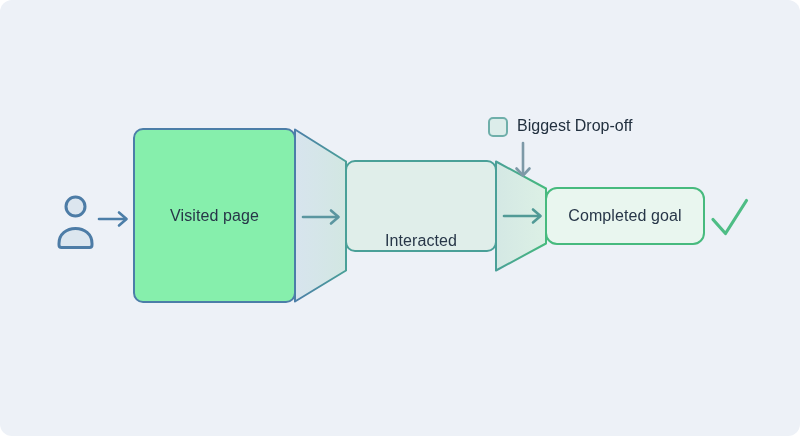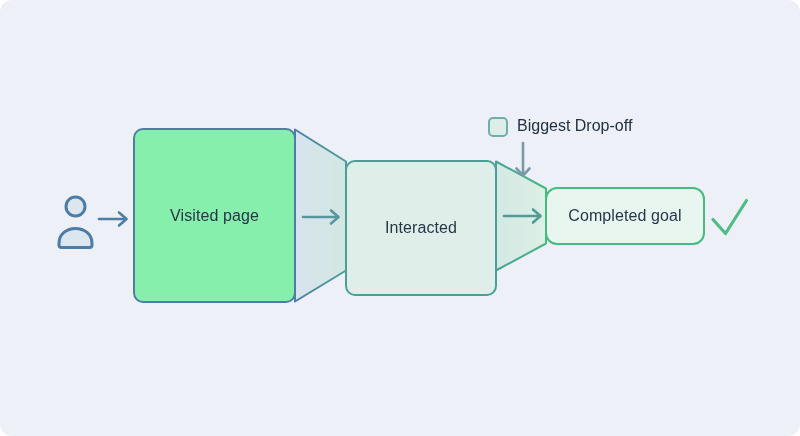--- a/index.html
+++ b/index.html
@@ -33,24 +33,25 @@
   }
   .box-visited {
     left: 133px; top: 128px;
     width: 163px; height: 175px;
     background: #86efac;
     border: 2.5px solid #4c7ea8;
     border-radius: 10px;
   }
   .box-interacted {
     left: 345px; top: 160px;
-    width: 152px; height: 136px;
+    width: 152px; height: 92px;
     background: #e0eeea;
     border: 2.5px solid #4aa098;
     border-radius: 10px;
+    align-items: flex-end;
   }
   .box-completed {
     left: 545px; top: 187px;
     width: 160px; height: 58px;
     background: #e9f6ef;
     border: 2.5px solid #47ba7e;
     border-radius: 12px;
   }
   .legend {
     position: absolute;

